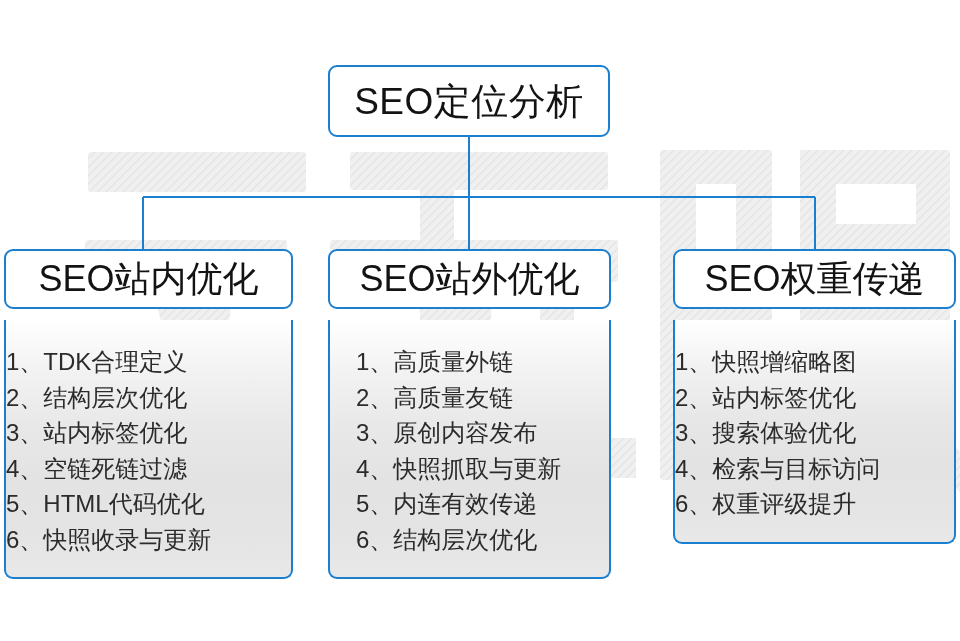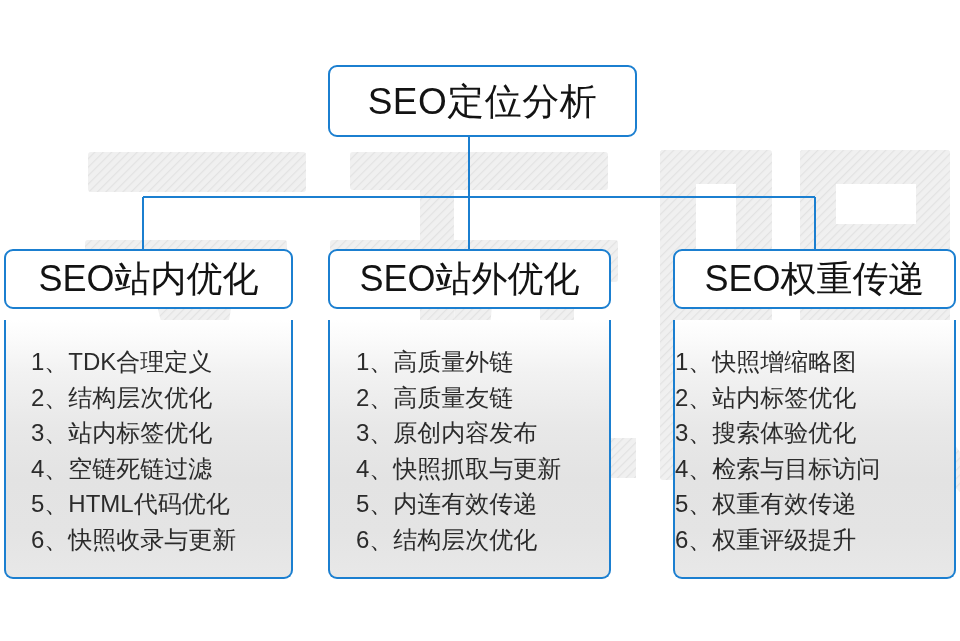--- a/index.html
+++ b/index.html
@@ -43,21 +43,21 @@
     height: 641px;
     pointer-events: none;
     z-index: 2;
   }
 
   
   .title-box {
     position: absolute;
     left: 328px;
     top: 65px;
-    width: 309px;
+    width: 282px;
     height: 72px;
     box-sizing: border-box;
     border: 2px solid #1b7fd0;
     border-radius: 9px;
     background: #ffffff;
     display: flex;
     align-items: center;
     justify-content: center;
     z-index: 3;
   }
@@ -136,21 +136,21 @@
   }
   .item-label {
     display: inline;
   }
 
   
   #col-1 { left: 4px;   top: 249px; width: 289px; }
   #col-2 { left: 328px; top: 249px; width: 283px; }
   #col-3 { left: 673px; top: 249px; width: 283px; }
 
-  #col-1 .item-list { padding-left: 25px; }
+  #col-1 .item-list { }
   #col-2 .item-list { padding-left: 26px; }
   #col-3 .item-list { }
 </style>
 </head>
 <body>
 
 <div id="canvas">
 
   <svg id="watermark" viewBox="0 0 960 641" xmlns="http://www.w3.org/2000/svg">
     <defs>
@@ -270,23 +270,20 @@
         <li class="item-row">
           <span class="item-num">2、</span><span class="item-label">站内标签优化</span>
         </li>
         <li class="item-row">
           <span class="item-num">3、</span><span class="item-label">搜索体验优化</span>
         </li>
         <li class="item-row">
           <span class="item-num">4、</span><span class="item-label">检索与目标访问</span>
         </li>
         <li class="item-row">
-          <span class="item-num">5、</span><span class="item-label">权重有效传递</span>
-        </li>
-        <li class="item-row">
           <span class="item-num">6、</span><span class="item-label">权重评级提升</span>
         </li>
       </ul>
     </div>
     <div class="col-header">
       <span class="col-header-text">SEO权重传递</span>
     </div>
   </div>
 
 </div>

